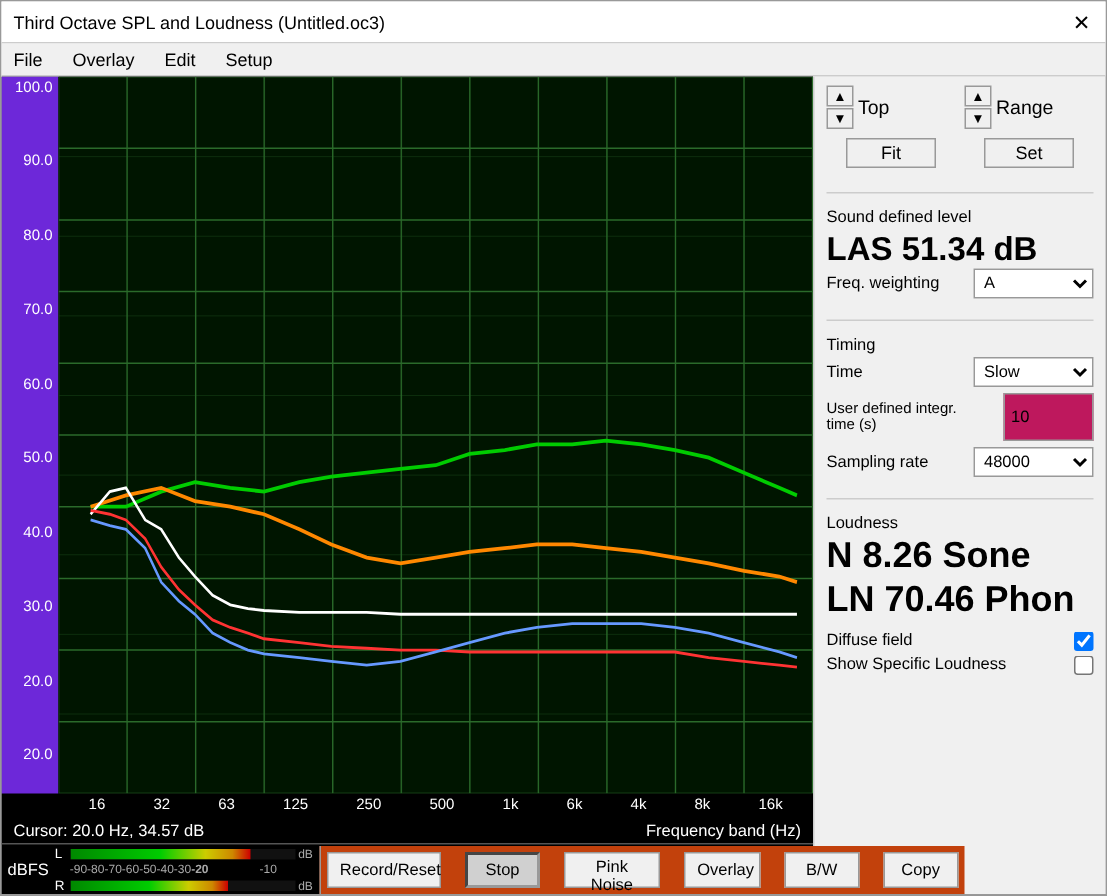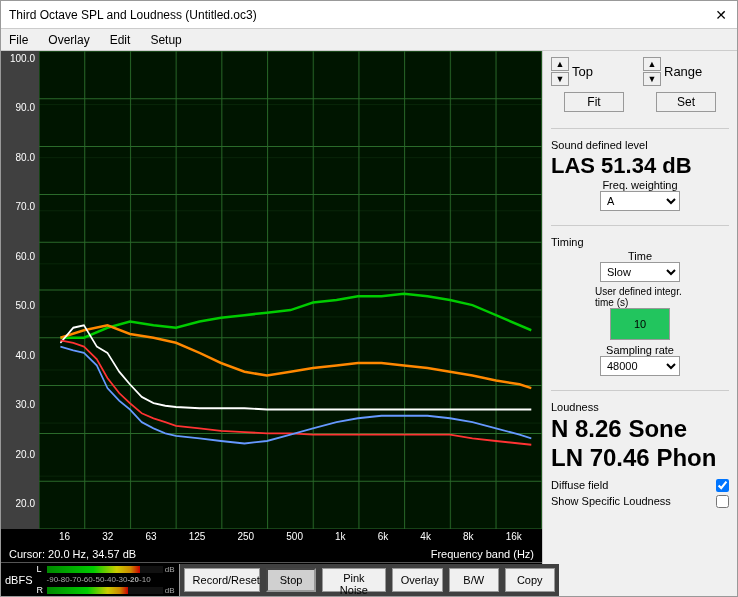--- a/index.html
+++ b/index.html
@@ -15,53 +15,53 @@
     .menu-item { font-size: 12px; color: #000; cursor: pointer; padding: 1px 4px; }
     
     .main-content { display: flex; flex: 1; overflow: hidden; }
     
     .chart-area { flex: 1; background: #000; position: relative; display: flex; flex-direction: column; min-width: 0; }
     
     .chart-title { color: #fff; text-align: center; font-size: 13px; padding: 4px 0 2px 30px; background: #000; }
     
     .chart-container { flex: 1; display: flex; position: relative; }
     
-    .y-axis { width: 38px; display: flex; flex-direction: column; justify-content: space-between; padding: 2px 4px 20px 2px; background: #404040; }
+    .y-axis { width: 38px; display: flex; flex-direction: column; justify-content: space-between; padding: 2px 4px 20px 2px; background: #6d28d9; }
     .y-label { color: #fff; font-size: 10px; text-align: right; }
     
     .chart-plot { flex: 1; position: relative; background: #000; overflow: hidden; }
     
     .arta-label { position: absolute; right: 2px; top: 10px; color: #fff; font-size: 10px; line-height: 1.4; }
     
     .x-axis { background: #000; padding: 2px 0 4px 38px; }
     .x-labels { display: flex; justify-content: space-around; padding: 0 4px; }
     .x-label { color: #fff; font-size: 10px; }
     
     .cursor-info { background: #000; color: #fff; font-size: 11px; padding: 2px 8px; display: flex; justify-content: space-between; gap: 28px; }
     .dBFS-label { color: #fff; font-size: 11px; margin-right: 4px; }
     
     .bottom-bar { display: flex; align-items: center; background: #000; border-top: 1px solid #555; height: 34px; }
     .dBFS-section { display: flex; align-items: center; padding: 0 4px; flex: 1; }
     
-    .control-buttons { display: flex; gap: 6px; padding: 4px; background: #404040; border-left: 1px solid #999; align-items: center; }
+    .control-buttons { display: flex; gap: 16px; padding: 4px; background: #c2410c; border-left: 1px solid #999; align-items: center; }
     .ctrl-btn { padding: 3px 8px; font-size: 11px; border: 1px solid #999; background: #f0f0f0; cursor: pointer; min-width: 50px; height: 24px; }
     .ctrl-btn.active { background: #d0d0d0; border: 2px inset #999; }
     
     
     .right-panel { width: 195px; background: #f0f0f0; padding: 6px 8px; display: flex; flex-direction: column; gap: 6px; border-left: 1px solid #ccc; overflow-y: auto; }
     .nav-btn { width: 18px; height: 14px; border: 1px solid #999; background: #f0f0f0; cursor: pointer; display: flex; align-items: center; justify-content: center; font-size: 9px; }
     
     .section-label { font-size: 11px; color: #000; margin-bottom: 2px; }
     
     .spl-value { font-size: 22px; font-weight: bold; color: #000; line-height: 1.2; }
     
-    .field-row { display: flex; align-items: center; justify-content: space-between; margin-bottom: 4px; flex-direction: column; }
+    .field-row { display: flex; align-items: center; justify-content: space-between; margin-bottom: 4px; }
     .field-label { font-size: 11px; color: #000; }
     .field-select { font-size: 11px; border: 1px solid #999; padding: 1px 2px; background: #fff; width: 80px; height: 20px; }
-    .field-input { font-size: 11px; border: 1px solid #999; padding: 15px 4px; background: #22c55e; width: 60px; height: 20px; text-align: center; }
+    .field-input { font-size: 11px; border: 1px solid #999; padding: 15px 4px; background: #be185d; width: 60px; height: 20px; }
     
     .divider { border: none; border-top: 1px solid #ccc; margin: 4px 0; }
     
     .loudness-section { }
     .loudness-value { font-size: 24px; font-weight: bold; color: #000; line-height: 1.2; }
     
     .checkbox-row { display: flex; align-items: center; justify-content: space-between; margin-bottom: 3px; }
     .checkbox-label { font-size: 11px; color: #000; }
     
     .timing-section { }
@@ -257,21 +257,21 @@
 
             <div style="display:flex;padding-left:10px;padding-right:24px;">
               <span style="color:#aaa;font-size:8px;flex:1;text-align:left;">-90</span>
               <span style="color:#aaa;font-size:8px;flex:1;text-align:center;">-80</span>
               <span style="color:#aaa;font-size:8px;flex:1;text-align:right;">-70</span>
               <span style="color:#aaa;font-size:8px;flex:1;text-align:left;">-60</span>
               <span style="color:#aaa;font-size:8px;flex:1;text-align:left;">-50</span>
               <span style="color:#aaa;font-size:8px;flex:1;text-align:left;">-40</span>
               <span style="color:#aaa;font-size:8px;flex:1;text-align:left;">-30</span>
               <span style="color:#aaa;font-size:8px;flex:1;text-align:left;font-weight:bold;">-20</span>
-              <span style="color:#aaa;font-size:8px;flex:1;text-align:left;">-10</span>
+              <span style="color:#aaa;font-size:8px;flex:1;text-align:left;margin-left:34px;">-10</span>
             </div>
 
             <div style="display:flex; align-items:center; gap:2px;">
               <span style="color:#fff;font-size:9px;width:8px;">R</span>
               <div style="flex:1; height:7px; background:#111; position:relative; overflow:hidden;">
                 <div style="width:70%; height:100%; background:linear-gradient(to right,#008800,#00cc00 50%,#cccc00 75%,#cc8800 90%,#cc0000 100%);"></div>
               </div>
               <span style="color:#aaa;font-size:8px;">dB</span>
             </div>
           </div>

